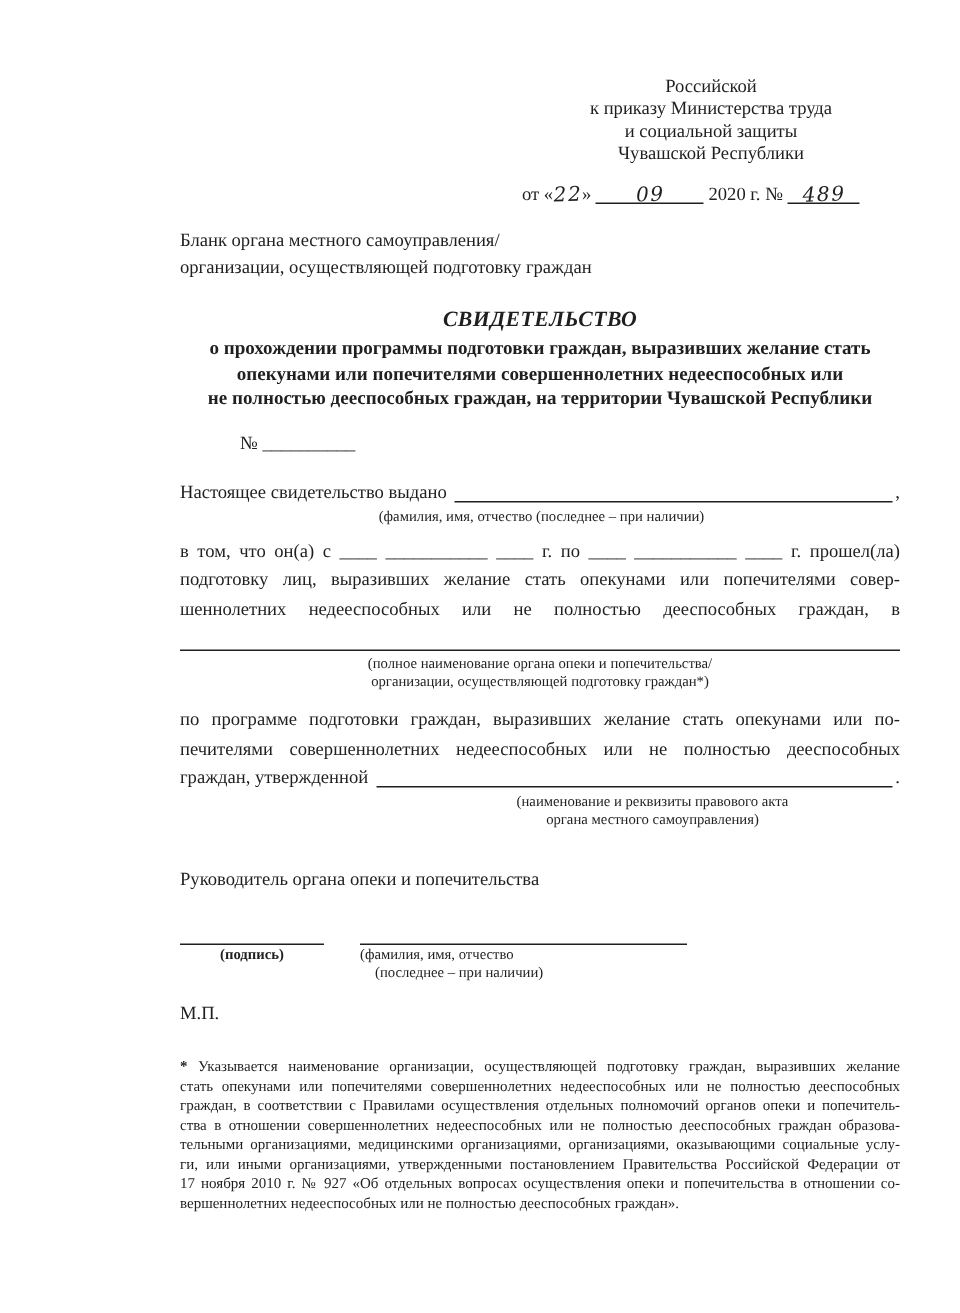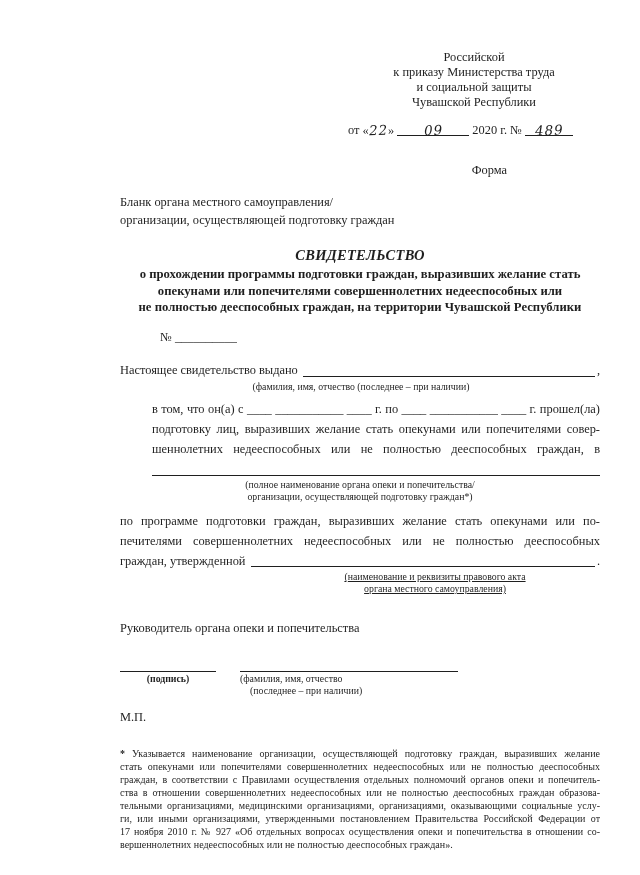--- a/index.html
+++ b/index.html
@@ -92,24 +92,24 @@
     min-width: 30px;
   }
 
   .caption {
     font-size: 9.8px;
     line-height: 1.2;
     color: var(--ink);
   }
   .caption-p1 { margin-left: 88px; width: 306px; text-align: center; margin-top: 0px; }
   .caption-center { text-align: center; }
-  .caption-p3 { margin-left: 150px; width: 330px; text-align: center; text-decoration: underline; }
+  .caption-p3 { margin-left: 150px; width: 330px; text-align: center; }
 
   .p1 { margin-top: 16px; }
-  .p2 { margin-top: 7px; margin-left: 32px; }
+  .p2 { margin-top: 7px; }
   .rule-line { border-bottom: 1px solid var(--ink); height: 17px; margin-bottom: 3px; }
   .p3 { margin-top: 9px; }
 
   .signer-role { margin-top: 26px; }
 
   .sig-row { display: flex; margin-top: 34px; }
   .sig-line { border-bottom: 1px solid var(--ink); height: 2px; }
   .sig-line-1 { width: 96px; }
   .sig-line-2 { width: 218px; margin-left: 24px; }
   .sig-captions { display: flex; font-size: 9.8px; line-height: 1.3; margin-top: 1px; }
@@ -129,21 +129,20 @@
 <div class="page">
 
   <div class="header-block">
     <div>Российской</div>
     <div>к приказу Министерства труда</div>
     <div>и социальной защиты</div>
     <div>Чувашской Республики</div>
     <div class="header-date"><span>от «</span><span class="hand">22</span><span>»</span> <span class="blank blank-month"><span class="hand">09</span></span><span> 2020 г. № </span><span class="blank blank-number"><span class="hand">489</span></span></div>
   </div>
 
-  <div class="forma">Форма</div>
 
   <div class="blank-header">
     <div>Бланк органа местного самоуправления/</div>
     <div>организации, осуществляющей подготовку граждан</div>
   </div>
 
   <div class="title-main">СВИДЕТЕЛЬСТВО</div>
   <div class="subtitle">
     <div>о прохождении программы подготовки граждан, выразивших желание стать</div>
     <div>опекунами или попечителями совершеннолетних недееспособных или</div>

